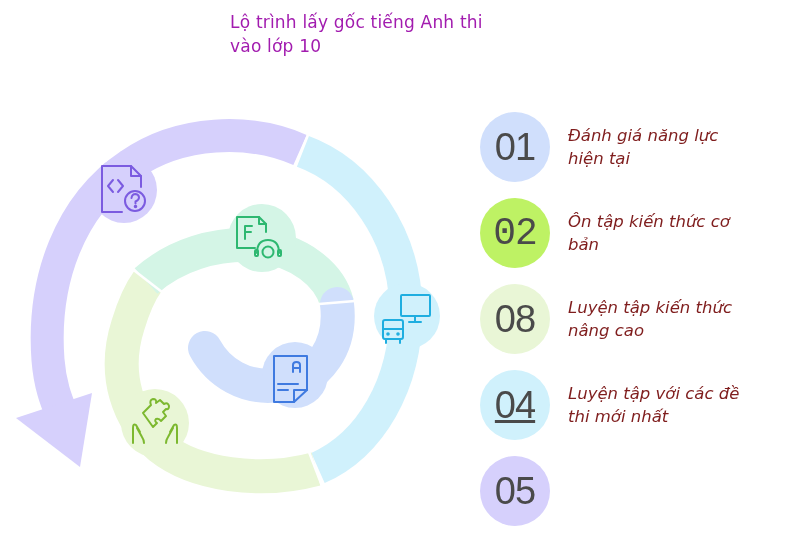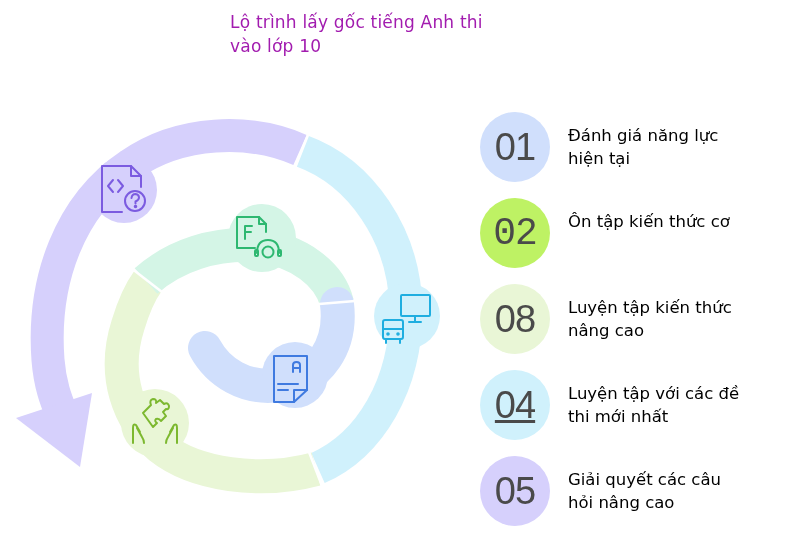--- a/index.html
+++ b/index.html
@@ -8,21 +8,21 @@
   .title { position:absolute; left:230px; top:10px; width:340px; 
            font-size:17px; line-height:24px; color:#a21caf; letter-spacing:0.2px; }
   .diagram { position:absolute; left:0; top:0; width:470px; height:541px; }
   .steps { position:absolute; left:480px; top:112px; width:320px; }
   .step { position:absolute; left:0; width:320px; height:70px; }
   .step .num { position:absolute; left:0; top:0; width:70px; height:70px; border-radius:50%;
                display:flex; align-items:center; justify-content:center;
                font-family:"Liberation Sans", sans-serif; font-size:38px; font-weight:300;
                color:#4a4a4a; letter-spacing:-1px; }
   .step .label { position:absolute; left:88px; top:12px; width:225px;
-                 font-size:16.5px; line-height:23px; color:#000000; }
+                 font-size:16.5px; line-height:23px; color:#7f1d1d;font-style:italic; }
 </style>
 </head>
 <body>
 
 <div class="title">
   <div>Lộ trình lấy gốc tiếng Anh thi</div>
   <div>vào lớp 10</div>
 </div>
 
 <svg class="diagram" viewBox="0 0 470 541" xmlns="http://www.w3.org/2000/svg">
@@ -109,36 +109,33 @@
     <div class="num" style="background:#D0DFFC;">01</div>
     <div class="label">
       <div>Đánh giá năng lực</div>
       <div>hiện tại</div>
     </div>
   </div>
   <div class="step" style="top:86px;">
     <div class="num" style="background:#bef264;font-family:Liberation Mono, monospace;">02</div>
     <div class="label">
       <div>Ôn tập kiến thức cơ</div>
+      <div>bản</div>
     </div>
   </div>
   <div class="step" style="top:172px;">
     <div class="num" style="background:#E9F6D6;">08</div>
     <div class="label">
       <div>Luyện tập kiến thức</div>
       <div>nâng cao</div>
     </div>
   </div>
   <div class="step" style="top:258px;">
     <div class="num" style="background:#D0F1FC;text-decoration:underline;">04</div>
     <div class="label">
       <div>Luyện tập với các đề</div>
       <div>thi mới nhất</div>
     </div>
   </div>
   <div class="step" style="top:344px;">
     <div class="num" style="background:#D6D0FC;">05</div>
-    <div class="label">
-      <div>Giải quyết các câu</div>
-      <div>hỏi nâng cao</div>
-    </div>
   </div>
 </div>
 
 </body></html>

